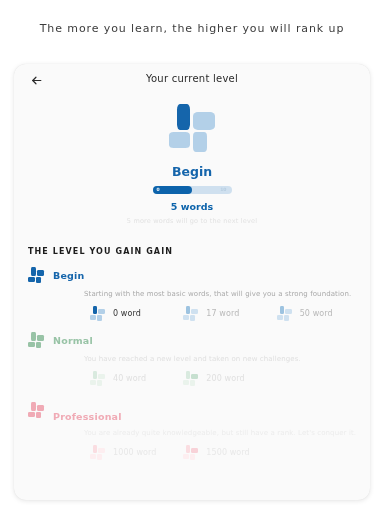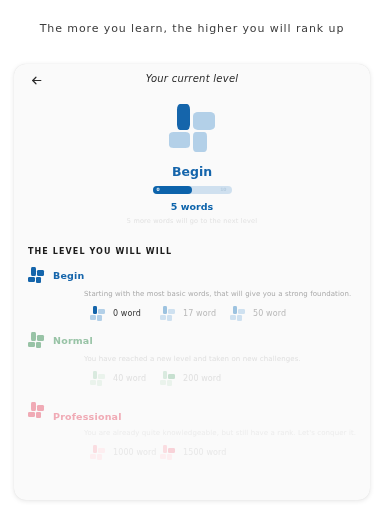--- a/index.html
+++ b/index.html
@@ -40,21 +40,20 @@
     border-radius: 12px;
     box-shadow: 0 1px 5px rgba(0,0,0,0.10), 0 0 1px rgba(0,0,0,0.10);
     overflow: hidden;
   }
 
   
   .card-header {
     position: relative;
     height: 30px;
     padding-top: 9px;
-    font-style: italic;
   }
   .back-btn {
     position: absolute;
     left: 12px;
     top: 6px;
     width: 20px;
     height: 20px;
     display: flex;
     align-items: center;
     justify-content: center;
@@ -182,21 +181,21 @@
     margin-top: 7px;
     padding-left: 56px;
     font-size: 7px;
     letter-spacing: 0.1px;
   }
 
   .goal-grid {
     margin-top: 8px;
     padding-left: 62px;
     display: grid;
-    grid-template-columns: 1fr 1fr 1fr 1fr;
+    grid-template-columns: 1fr 1fr 1fr;
     row-gap: 7px;
   }
   .goal {
     display: flex;
     align-items: center;
     gap: 8px;
     cursor: pointer;
   }
   .goal-label {
     font-size: 8px;
@@ -247,21 +246,21 @@
 
   <div class="progress-wrap">
     <div class="progress-fill" style="width: 50%;"></div>
     <span class="progress-min">0</span>
     <span class="progress-max">10</span>
   </div>
 
   <div class="words-count">5 words</div>
   <div class="next-hint">5 more words will go to the next level</div>
 
-  <div class="section-head">THE LEVEL YOU WILL WILL</div>
+  <div class="section-head">THE LEVEL YOU GAIN GAIN</div>
 
   <div class="tier t-begin">
     <div class="tier-title-row">
       <span class="badge sm">
         <i class="t1" style="background:#1565ab"></i>
         <i class="t2" style="background:#1565ab"></i>
         <i class="t3" style="background:#1565ab"></i>
         <i class="t4" style="background:#1565ab"></i>
       </span>
       <span class="tier-title">Begin</span>

